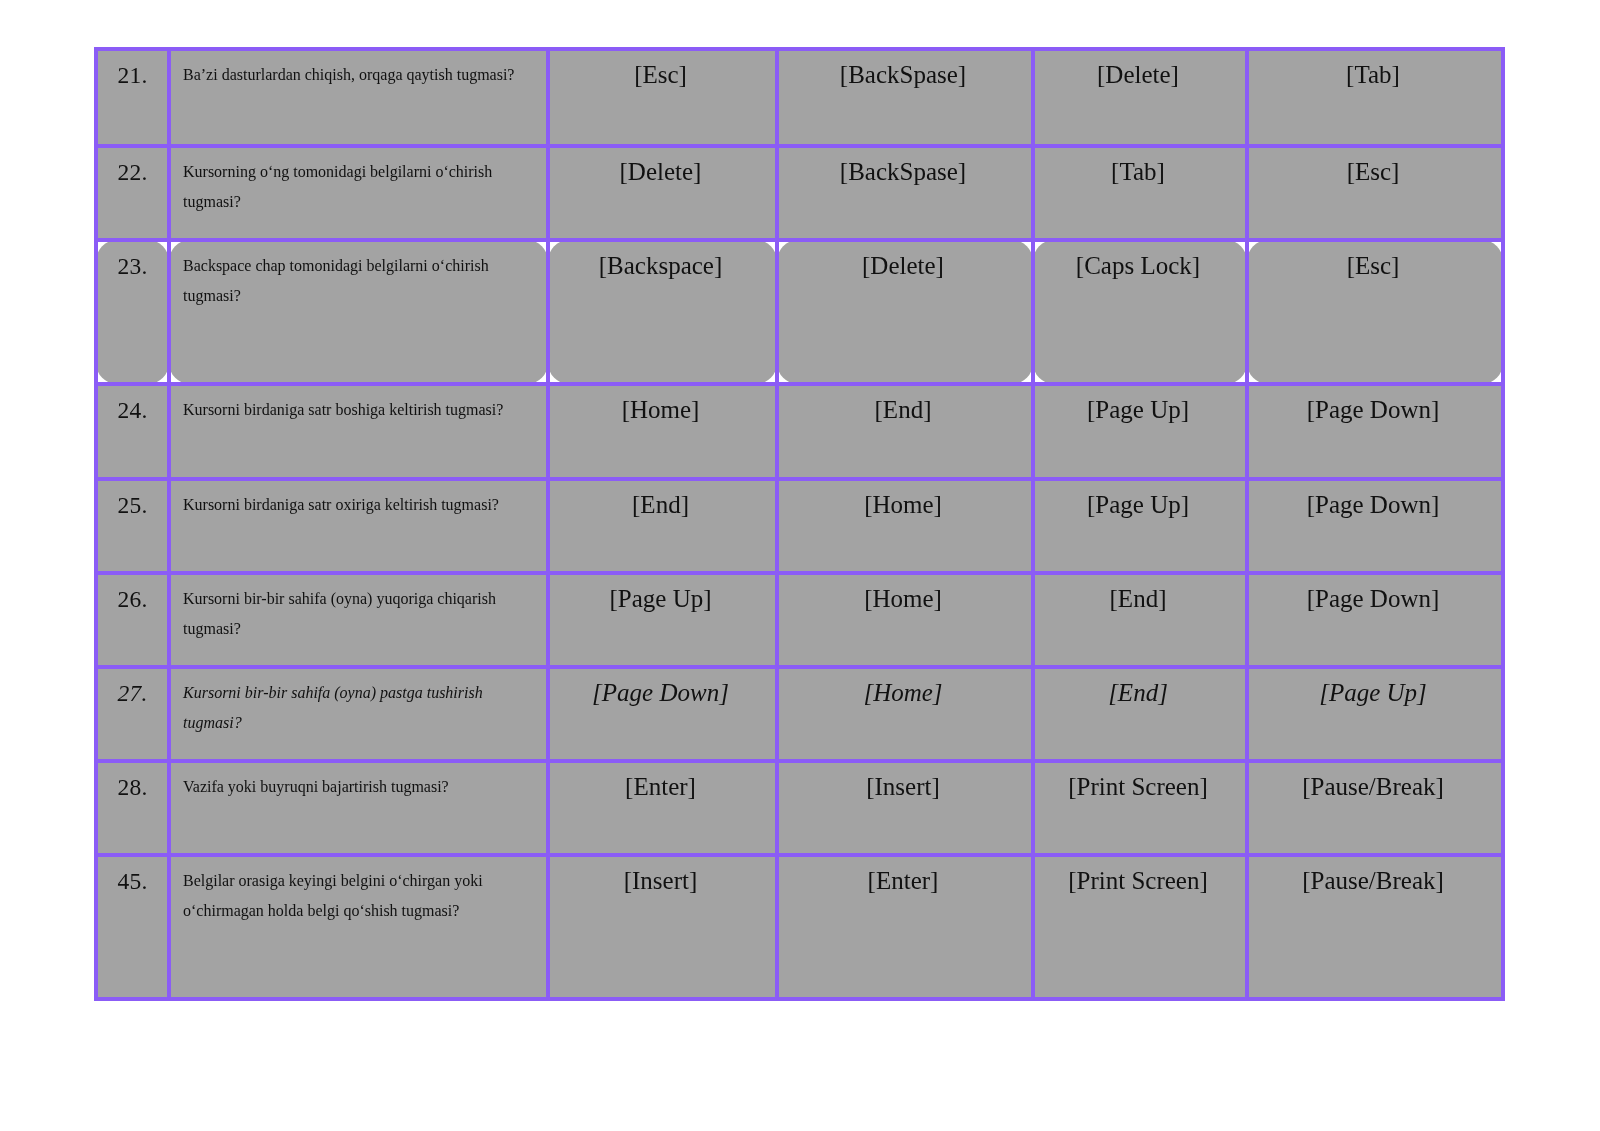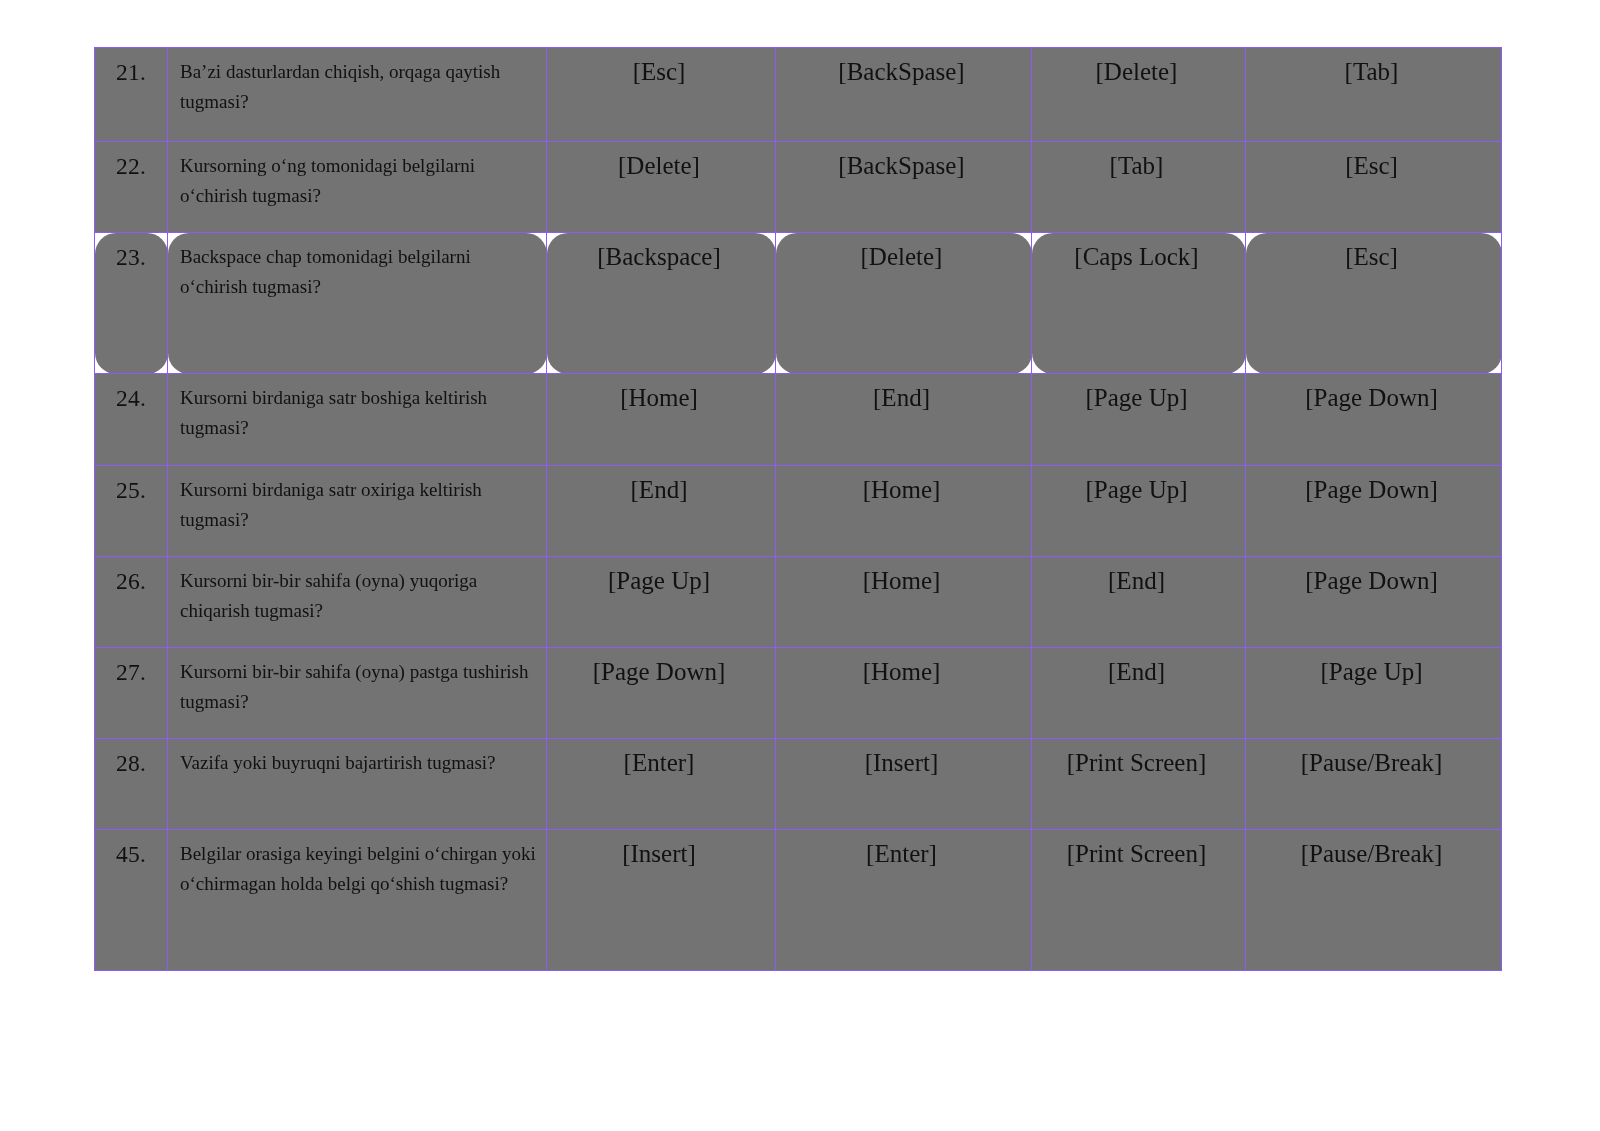--- a/index.html
+++ b/index.html
@@ -24,61 +24,61 @@
   
   #quiz-table {
     position: absolute;
     left: 94px;
     top: 47px;
     width: 1407px;
     border-collapse: collapse;
     table-layout: fixed;
   }
   #quiz-table td {
-    border: 1px solid #8b5cf6;
+    border: 4px solid #8b5cf6;
     padding: 0;
     vertical-align: top;
-    background: #737373;
+    background: #a3a3a3;
   }
   .col-num   { width: 73px; }
   .col-q     { width: 379px; }
   .col-a     { width: 229px; }
   .col-b     { width: 256px; }
   .col-c     { width: 214px; }
   .col-d     { width: 256px; }
 
   .cell-num {
     display: block;
     text-align: center;
     font-size: 23.5px;
     line-height: 30px;
     padding-top: 9px;
     letter-spacing: 0.2px;
   }
   .cell-q {
     display: block;
-    font-size: 19px;
+    font-size: 16px;
     line-height: 30px;
     padding: 9px 6px 6px 12px;
     text-align: left;
   }
   .cell-ans {
     display: block;
     font-size: 25px;
     line-height: 30px;
     padding: 9px 14px 6px 10px;
     text-align: center;
   }
   .r21 td { height: 93px; }
   .r22 td { height: 90px; }
   .r23 td { height: 140px; border-radius: 21px; }
   .r24 td { height: 91px; }
   .r25 td { height: 90px; }
   .r26 td { height: 90px; margin-top: 40px; }
-  .r27 td { height: 90px; }
+  .r27 td { height: 90px; font-style: italic; }
   .r28 td { height: 90px; }
   .r29 td { height: 140px; }
 </style>
 </head>
 <body>
 
 <div id="page">
 
   <table id="quiz-table">
     <colgroup>

